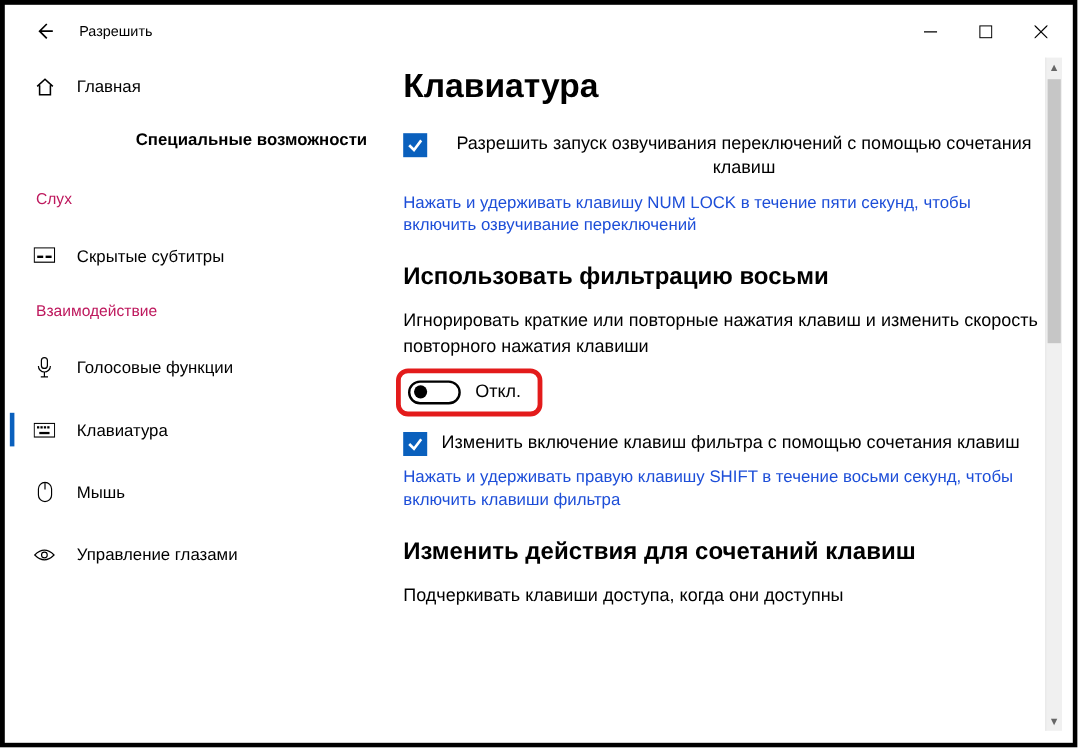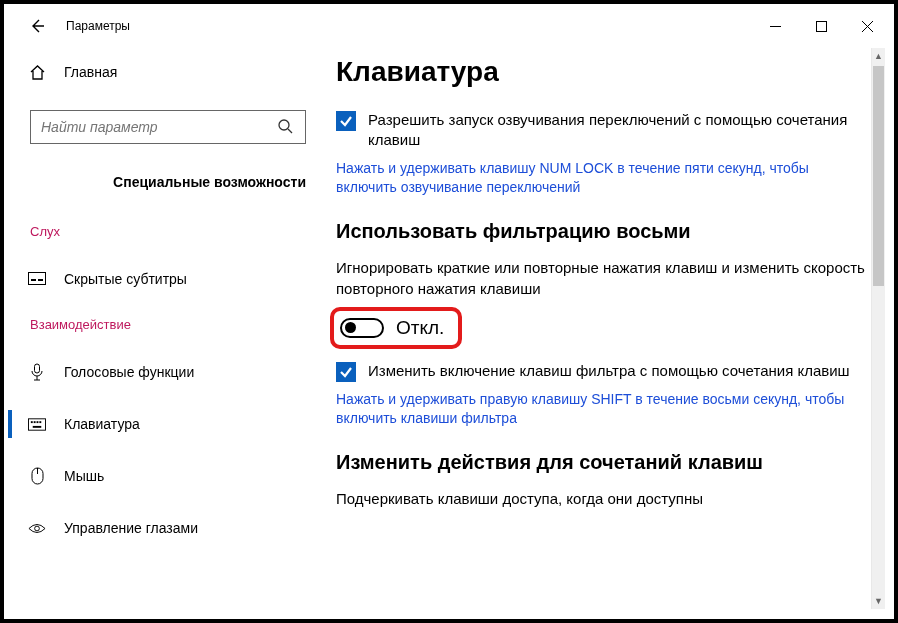--- a/index.html
+++ b/index.html
@@ -25,28 +25,28 @@
   .searchbox input { flex: 1; border: none; outline: none; font-size: 14px; font-style: italic; color: #666; background: transparent; }
   .searchbox .sicon { width: 18px; height: 18px; }
   
   .sb-header { padding: 0 22px; font-size: 14px; font-weight: 600; color: #000; margin: 4px 0 16px 0; text-align: right; }
   .sb-group { padding: 0 22px; font-size: 13px; color: #be185d; margin: 6px 0 8px 0; }
   
   .content { flex: 1; padding: 12px 18px 0 8px; overflow: hidden; color: #000; }
   h1.page { font-size: 28px; font-weight: 600; margin: 0 0 22px 0; }
   h2.section { font-size: 20px; font-weight: 600; margin: 22px 0 14px 0; }
   
-  .check-row { display: flex; align-items: flex-start; margin-bottom: 8px; }
+  .check-row { display: flex; align-items: flex-start; margin-bottom: 8px; text-align: center; }
   .chk { width: 20px; height: 20px; background: #0a60bd; display: flex; align-items: center; justify-content: center; flex-shrink: 0; margin-right: 12px; margin-top: 1px; }
   .chk svg { stroke: #fff; }
   .check-row .lbl { font-size: 15px; line-height: 1.35; }
   .desc { font-size: 14px; color: #1d4ed8; line-height: 1.4; margin: 4px 0 14px 0; }
   .toggle { width: 44px; height: 20px; border: 2px solid #000; border-radius: 20px; position: relative; margin-right: 12px; background: #fff; }
   .toggle .knob { position: absolute; width: 11px; height: 11px; background: #000; border-radius: 50%; left: 3px; top: 2.5px; }
-  .toggle-label { font-size: 19px; }
+  .toggle-label { font-size: 15px; }
   
   .highlight { border: 4px solid #e31b1b; border-radius: 10px; padding: 6px 14px 6px 6px; display: inline-flex; align-items: center; margin: 2px 0 12px -6px; }
   .plain-text { font-size: 15px; line-height: 1.4; margin-bottom: 6px; }
   .scrollbar { position: absolute; right: 5px; top: 40px; bottom: 6px; width: 14px; background: #f0f0f0; border-left: 1px solid #e8e8e8; }
   .scrollbar .thumb { position: absolute; left: 1px; right: 1px; top: 18px; height: 220px; background: #c6c6c6; }
   .scrollbar .arr { position: absolute; left: 0; right: 0; height: 16px; display: flex; align-items: center; justify-content: center; color: #666; font-size: 9px; }
   .scrollbar .up { top: 0; }
   .scrollbar .down { bottom: 0; }
 </style>
 </head>
@@ -54,21 +54,21 @@
 
 <div class="frame">
 <div class="window">
 
   <div class="titlebar">
     <div class="back">
       <svg width="18" height="18" viewBox="0 0 18 18">
             <path d="M11 3 L5 9 L11 15 M5 9 H16" stroke="#000" stroke-width="1.4" fill="none"></path>
           </svg>
     </div>
-    <div class="ttl">Параметры</div>
+    <div class="ttl">Разрешить</div>
     <div class="spacer"></div>
     <div class="winbtn">
       <svg width="11" height="11" viewBox="0 0 11 11">
             <path d="M0 5.5 H11" stroke="#000" stroke-width="1"></path>
           </svg>
     </div>
     <div class="winbtn">
       <svg width="11" height="11" viewBox="0 0 11 11">
             <rect x="0.5" y="0.5" width="10" height="10" stroke="#000" fill="none" stroke-width="1"></rect>
           </svg>
@@ -84,29 +84,20 @@
     <div class="sidebar">
       <div class="nav-row">
         <span class="ic">
           <svg width="17" height="17" viewBox="0 0 17 17">
                 <path d="M2 8 L8.5 2 L15 8 M4 7 V15 H13 V7" stroke="#000" stroke-width="1.3" fill="none"></path>
               </svg>
         </span>
         <span>Главная</span>
       </div>
 
-      <div class="searchbox">
-        <input placeholder="Найти параметр" style="">
-        <span class="sicon">
-          <svg width="16" height="16" viewBox="0 0 16 16">
-                <circle cx="7" cy="7" r="5" stroke="#333" stroke-width="1.3" fill="none"></circle>
-                <path d="M11 11 L15 15" stroke="#333" stroke-width="1.3"></path>
-              </svg>
-        </span>
-      </div>
 
       <div class="sb-header">Специальные возможности</div>
 
       <div class="sb-group">Слух</div>
       <div class="nav-row">
         <span class="ic">
           <svg width="18" height="14" viewBox="0 0 18 14">
                 <rect x="0.5" y="0.5" width="17" height="12" stroke="#000" fill="none"></rect>
                 <rect x="3" y="7" width="5" height="2" fill="#000"></rect>
                 <rect x="10" y="7" width="5" height="2" fill="#000"></rect>

